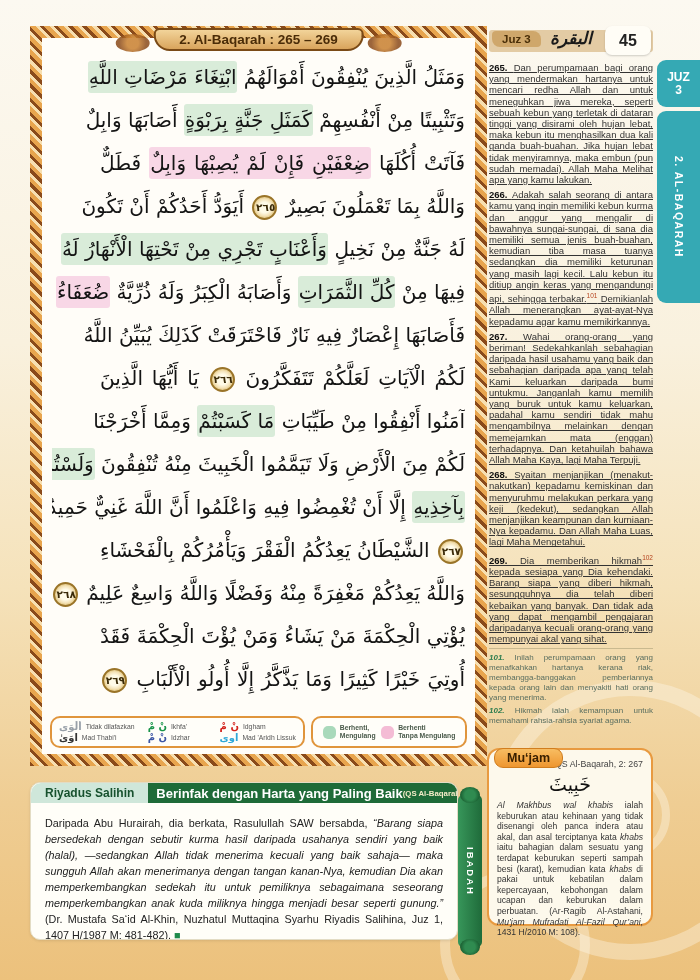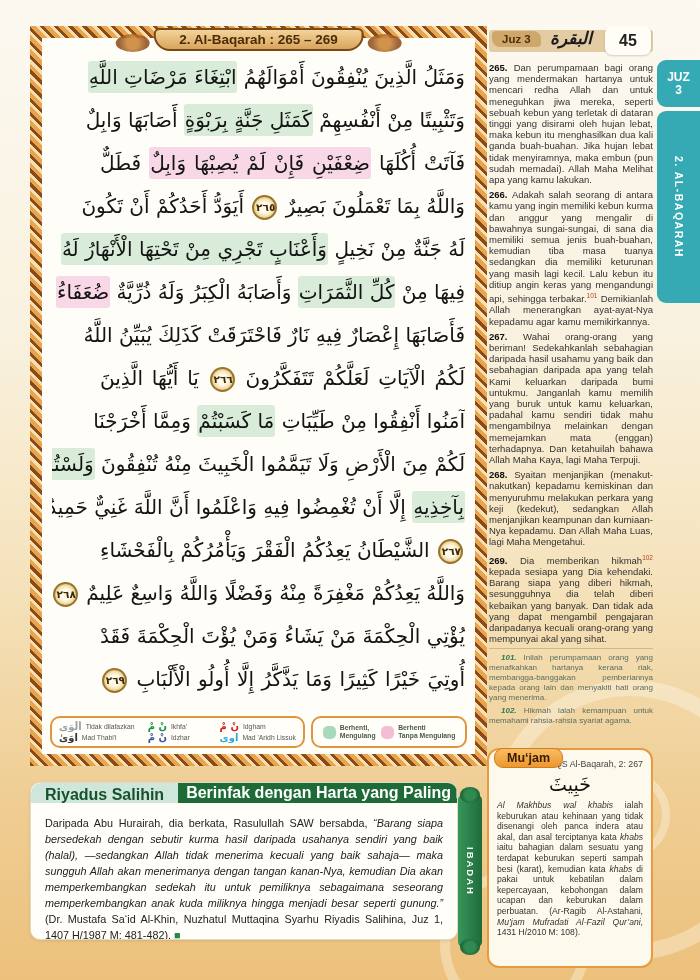--- a/index.html
+++ b/index.html
@@ -79,58 +79,58 @@
     position:absolute; left:0; right:0; text-align:center; top:-2px;
     font-family:"DejaVu Sans",sans-serif; font-size:17px; font-weight:bold; color:#1a1a1a; direction:rtl;font-style:italic;
   }
   .page-chip {
     position:absolute; right:2px; top:-4px; width:46px; height:29px; background:#fffdf6;
     border-radius:7px; box-shadow:0 1px 2px rgba(0,0,0,.18);
     display:flex; align-items:center; justify-content:center;
     font-size:16px; font-weight:bold; color:#222;
   }
   .translation { margin-top:10px; font-size:9.5px; line-height:11.2px; color:#333; text-align:justify; }
-  .verse { margin-bottom:4px; }
+  .verse { margin-bottom:4px;text-decoration:underline; }
   .vnum { font-weight:bold; color:#0f0f0f; }
   .translation sup,.fn sup { color:#b5441f; font-size:6.5px; }
   .footnotes { margin-top:4px; border-top:1px solid #c9b98f; padding-top:4px; }
   .fn { font-size:8px; line-height:10px; color:#5a6e5f; text-align:justify; margin-bottom:3px; }
-  .fn b { color:#2e7d4f; font-style:italic;margin-left:12px; }
+  .fn b { color:#2e7d4f; font-style:italic; }
 
   
   .mujam {
-    position:absolute; left:487px; top:748px; width:166px; height:220px;
+    position:absolute; left:487px; top:748px; width:166px; height:178px;
     background:#fdf9ec; border:2px solid #e89a40; border-radius:12px; padding:6px 8px;
   }
   .mujam-chip {
     position:absolute; top:-2px; left:5px; background:linear-gradient(#f8bd62,#ee9630);
     border:1px solid #d07d1e; border-radius:9px; padding:2px 12px;
     font-size:12.5px; font-weight:bold; color:#3a2000;
   }
   .mujam-ref { text-align:right; font-size:8.8px; color:#444; margin-top:3px; }
   .mujam-arabic { text-align:center; direction:rtl; font-family:"DejaVu Sans",sans-serif; font-size:19px; color:#111; margin:4px 0 5px; }
   .mujam-body { font-size:8.6px; line-height:10.6px; color:#333; text-align:justify; }
   .it { font-style:italic; }
 
   
   .riyadus {
     position:absolute; left:30px; top:782px; width:428px; height:158px;
     background:#fffef8; border:1px solid #e3dcc4; border-radius:10px;
     box-shadow:0 1px 3px rgba(0,0,0,.1); overflow:hidden;
   }
   .riy-header { display:flex; height:20px; }
   .riy-label {
-    background:#cfe7da; color:#17512e; font-weight:bold; font-size:16px;
+    background:#cfe7da; color:#17512e; font-weight:bold; font-size:12px;
     padding:3px 14px 0; border-radius:10px 0 0 0; white-space:nowrap;
   }
   .riy-bar {
     flex:1; background:#1e6b38; color:#fff; display:flex; justify-content:space-between;
     align-items:center; padding:0 8px; border-radius:0 10px 0 0;
   }
-  .riy-title { font-weight:bold; font-size:16px; white-space:nowrap; }
+  .riy-title { font-weight:bold; font-size:13px; white-space:nowrap; }
   .riy-ref { font-size:7.8px; font-weight:bold; color:#f5ecc8; white-space:nowrap; }
   .riy-body { padding:12px 14px; font-size:10.8px; line-height:16px; color:#222; text-align:justify; }
   .sq { color:#1e8a4a; font-style:normal; }
 
   
   .ibadah {
     position:absolute; left:458px; top:795px; width:24px; height:152px;
     background:linear-gradient(90deg,#37965a,#1f6b3a); border-radius:5px;
     display:flex; align-items:center; justify-content:center;
   }

